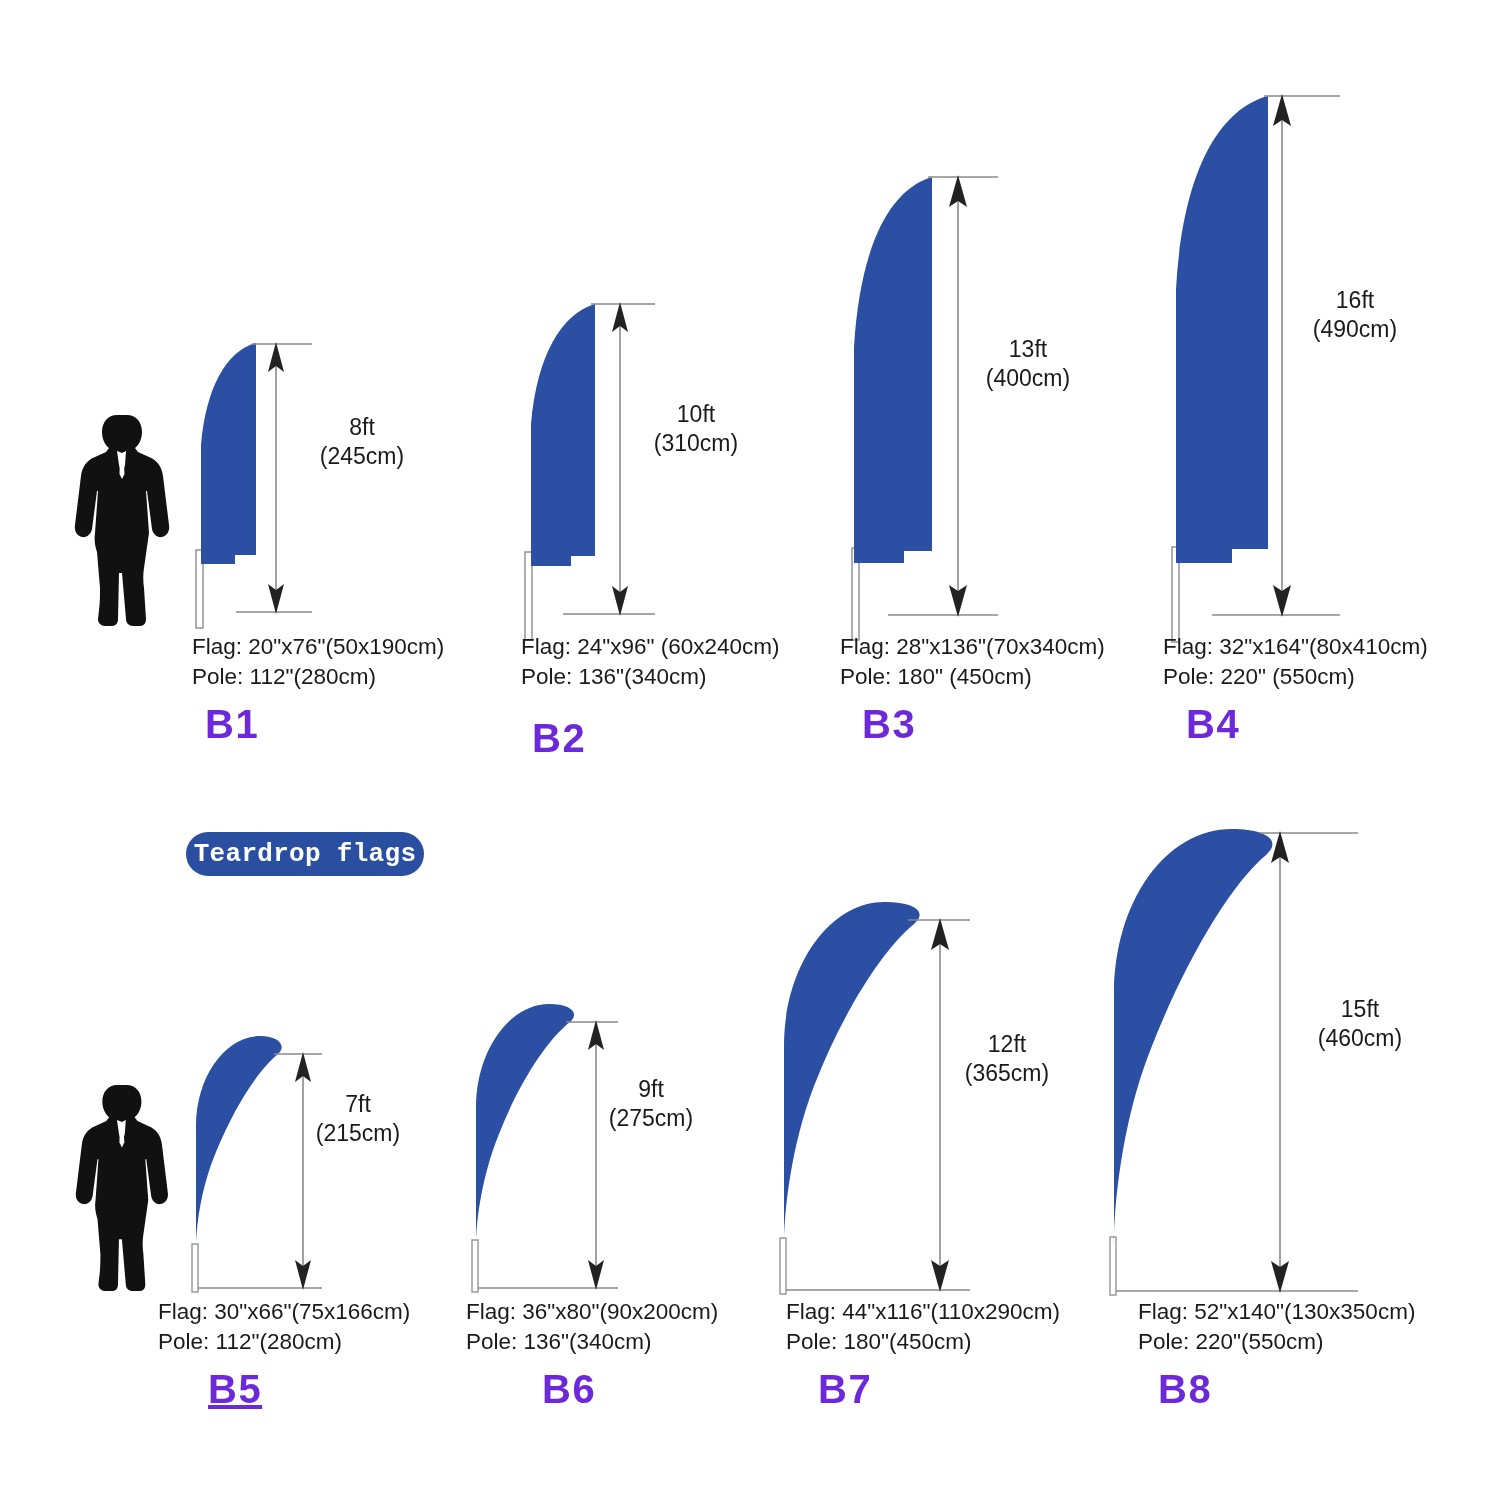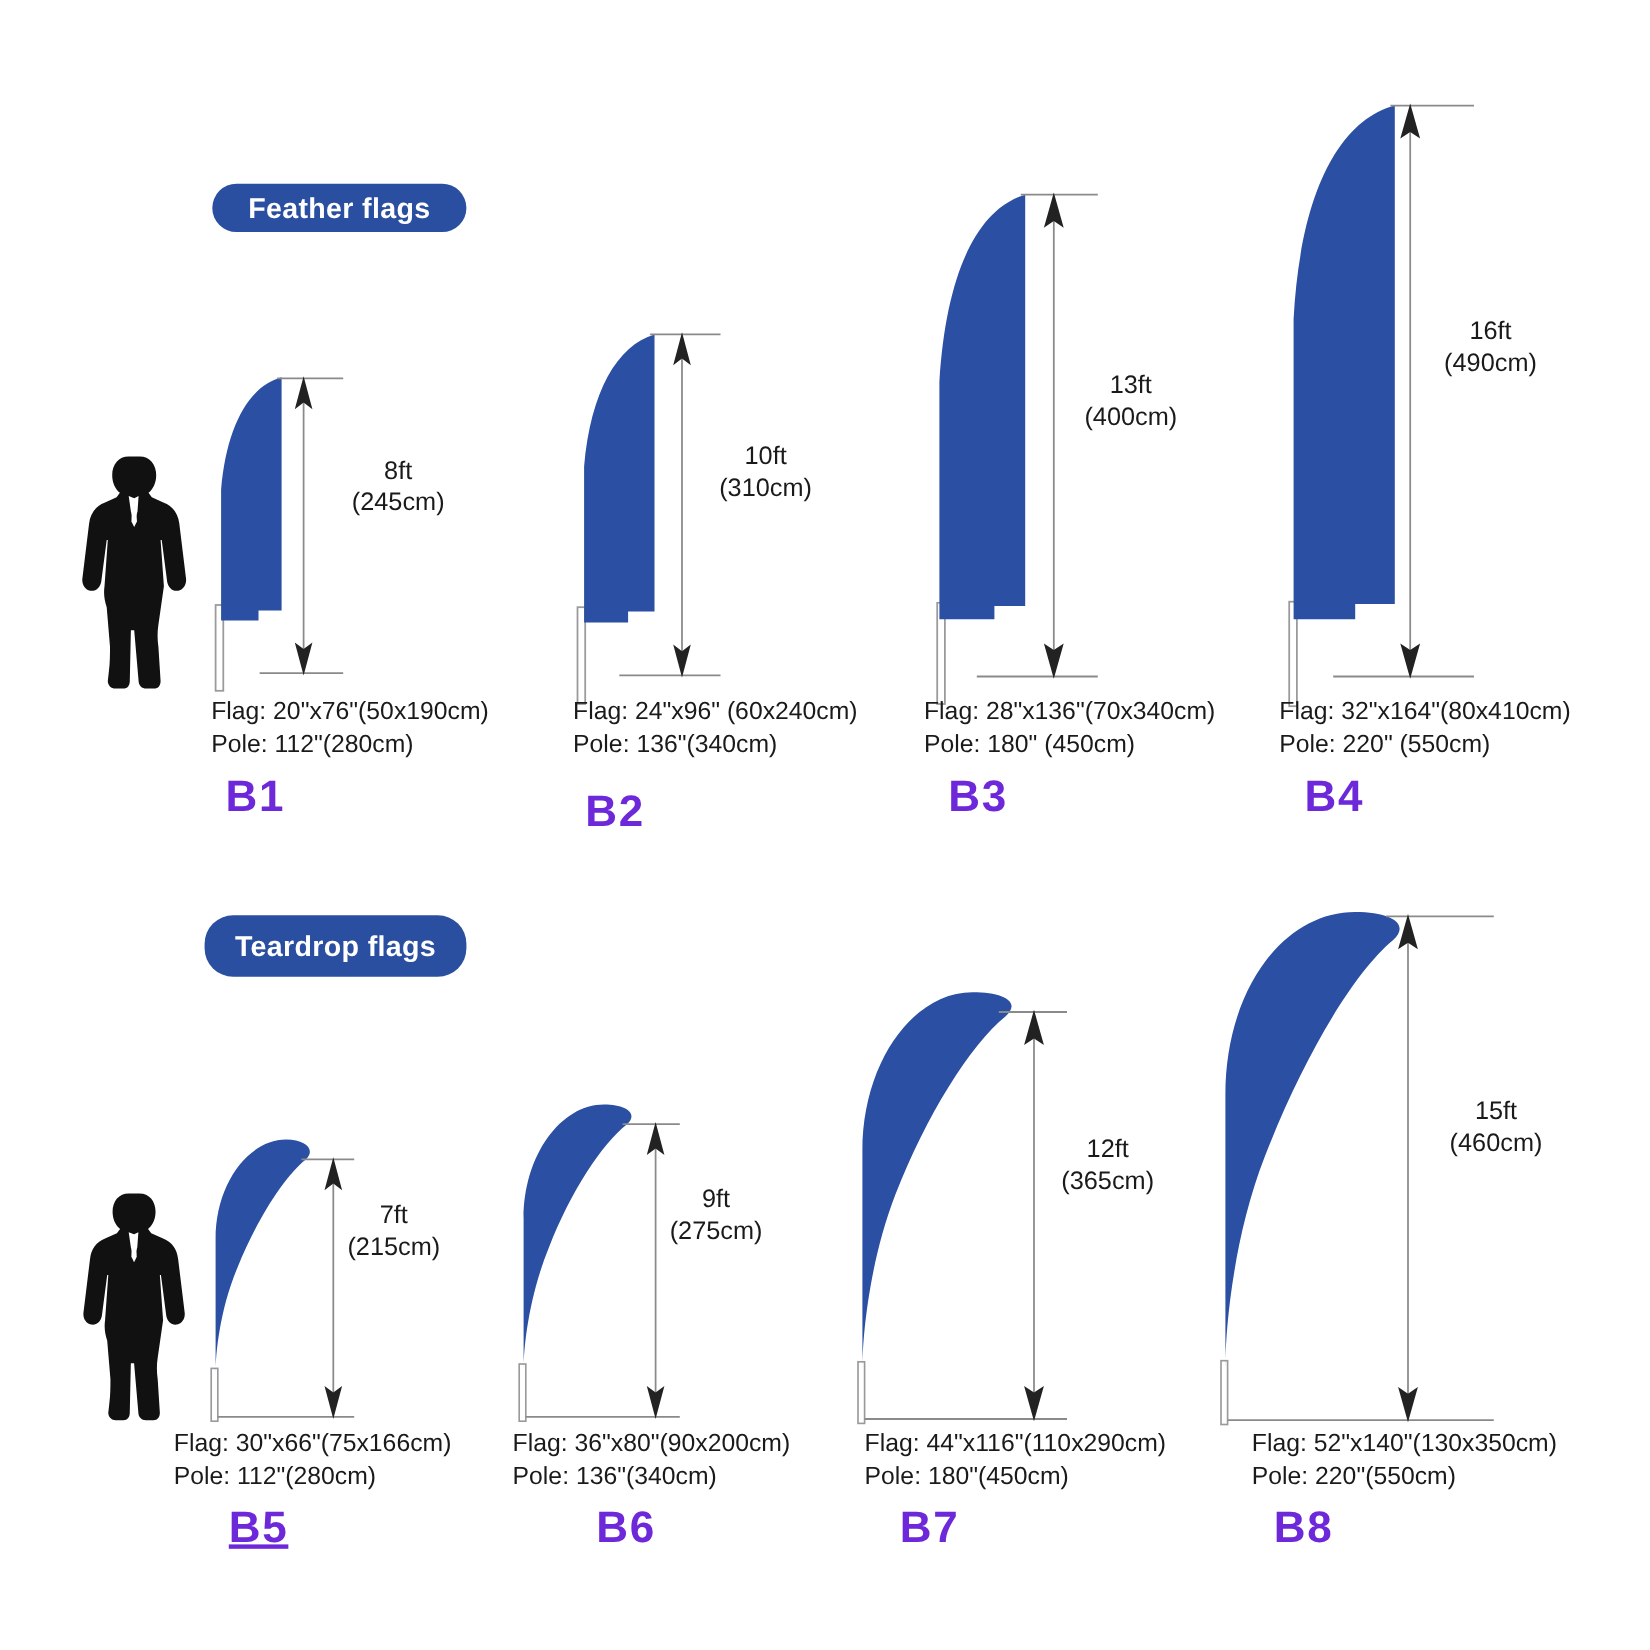--- a/index.html
+++ b/index.html
@@ -28,22 +28,23 @@
     justify-content: center;
     letter-spacing: 0.3px;
   }
   #pill-feather {
     left: 193px; top: 167px;
     width: 231px; height: 44px;
     font-size: 26px;
   }
   #pill-teardrop {
     left: 186px; top: 832px;
-    width: 238px; height: 56px;
+    width: 238px; height: 44px;
     font-size: 26px;
+    font-family: Liberation Mono, monospace;
   }
   .flag-unit {
     position: absolute;
   }
   .flag-svg {
     position: absolute;
     left: 0; top: 0;
     overflow: visible;
   }
   .dim-label {
@@ -71,21 +72,20 @@
   }
   .person {
     position: absolute;
   }
 </style>
 </head>
 <body>
 
 <div class="stage">
 
-  <div class="section-pill" id="pill-feather">Feather flags</div>
 
   <svg class="person" style="left:62px; top:413px;" width="110" height="215" viewBox="0 0 110 215">
     <path fill="#111111" d="M55 2 C46 2 40 9 40 19 C40 26 43 32 47 35 L44 39 L33 44 C25 47 20 54 19 63
       L13 112 C12 118 15 123 20 124 C25 125 29 121 30 116 L35 78 L36 78 L33 120 C32 127 33 133 35 139
       L38 175 C38 182 38 190 37 197 L36 206 C36 210 39 213 43 213 L50 213 C54 213 56 210 56 206 L57 160
       L60 160 L64 206 C64 210 67 213 71 213 L78 213 C82 213 84 210 84 206 L82 175 C81 168 81 161 82 155
       L87 120 L84 78 L85 78 L90 116 C91 121 95 125 100 124 C105 123 108 118 107 112 L101 63
       C100 54 95 47 87 44 L76 39 L73 35 C77 32 80 26 80 19 C80 9 74 2 65 2 Z"></path>
     <path fill="#ffffff" d="M55 38 L60 40 L64 38 L63 52 L60 62 L57 52 Z"></path>
     <path fill="#ffffff" d="M58 43 L61.5 43 L62.5 61 L60 66 L57.5 61 Z"></path>

